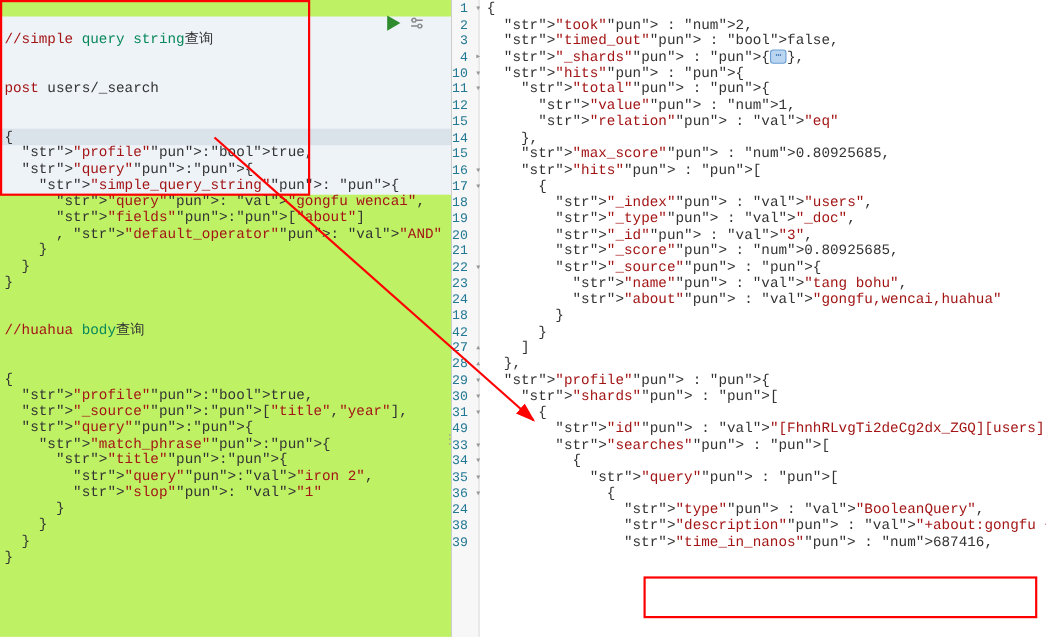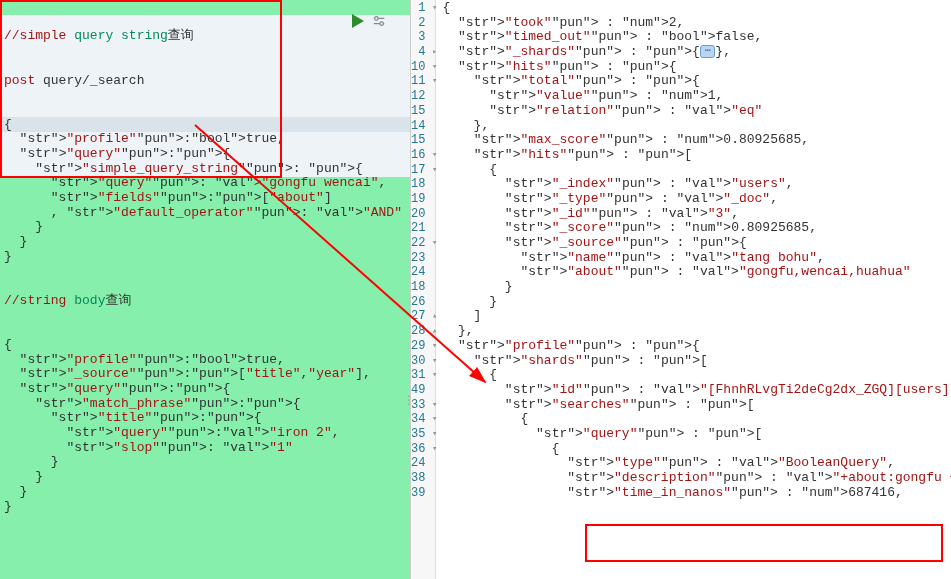--- a/index.html
+++ b/index.html
@@ -13,21 +13,21 @@
     height: 579px;
     overflow: hidden;
     position: relative;
   }
   .pane {
     position: relative;
     overflow: hidden;
   }
   .left-pane {
     width: 410px;
-    background: #86efac;
+    background: #bef264;
   }
   .right-pane {
     flex: 1;
     background: #fff;
     border-left: 1px solid #ccc;
     display: flex;
   }
   .gutter {
     width: 50px;
     background: #f7f7f7;
@@ -137,23 +137,23 @@
       <svg viewBox="0 0 16 16" width="14" height="14" fill="none" stroke="#888" stroke-width="1.4">
         <circle cx="5" cy="5" r="2"></circle>
           <circle cx="11" cy="11" r="2"></circle>
         <path d="M7 5h7M2 5h1M9 11H2M14 11h-1"></path>
       </svg>
     </span>
   </div>
 
   <div class="left-code code-area" style="position:relative;">
     <div class="left-line"><span class="method">//simple</span><span class="num"> query string</span><span>查询</span></div>
-    <div class="left-line"><span class="method">post</span><span class="path"> query/_search</span></div>
+    <div class="left-line"><span class="method">post</span><span class="path"> users/_search</span></div>
     <div id="b1"><div class="left-line">{</div><div class="left-line">  <span class="&lt;span">"str"</span>&gt;<span class="val">"profile"</span><span class="&lt;span">"pun"</span>&gt;:<span class="&lt;span">"bool"</span>&gt;true,</div><div class="left-line">  <span class="&lt;span">"str"</span>&gt;<span class="val">"query"</span><span class="&lt;span">"pun"</span>&gt;:<span class="&lt;span">"pun"</span>&gt;{</div><div class="left-line">    <span class="&lt;span">"str"</span>&gt;<span class="val">"simple_query_string"</span><span class="&lt;span">"pun"</span>&gt;: <span class="&lt;span">"pun"</span>&gt;{</div><div class="left-line">      <span class="&lt;span">"str"</span>&gt;<span class="val">"query"</span><span class="&lt;span">"pun"</span>&gt;: <span class="&lt;span">"val"</span>&gt;<span class="val">"gongfu wencai"</span>,</div><div class="left-line">      <span class="&lt;span">"str"</span>&gt;<span class="val">"fields"</span><span class="&lt;span">"pun"</span>&gt;:<span class="&lt;span">"pun"</span>&gt;[<span class="val">"about"</span>]</div><div class="left-line">      , <span class="&lt;span">"str"</span>&gt;<span class="val">"default_operator"</span><span class="&lt;span">"pun"</span>&gt;: <span class="&lt;span">"val"</span>&gt;<span class="val">"AND"</span></div><div class="left-line">    }</div><div class="left-line">  }</div><div class="left-line">}</div></div>
-    <div class="left-line"><span class="method">//string</span><span class="num"> body</span><span>查询</span></div>
+    <div class="left-line"><span class="method">//huahua</span><span class="num"> body</span><span>查询</span></div>
     <div id="b2"><div class="left-line">{</div><div class="left-line">  <span class="&lt;span">"str"</span>&gt;<span class="val">"profile"</span><span class="&lt;span">"pun"</span>&gt;:<span class="&lt;span">"bool"</span>&gt;true,</div><div class="left-line">  <span class="&lt;span">"str"</span>&gt;<span class="val">"_source"</span><span class="&lt;span">"pun"</span>&gt;:<span class="&lt;span">"pun"</span>&gt;[<span class="val">"title"</span>,<span class="val">"year"</span>],</div><div class="left-line">  <span class="&lt;span">"str"</span>&gt;<span class="val">"query"</span><span class="&lt;span">"pun"</span>&gt;:<span class="&lt;span">"pun"</span>&gt;{</div><div class="left-line">    <span class="&lt;span">"str"</span>&gt;<span class="val">"match_phrase"</span><span class="&lt;span">"pun"</span>&gt;:<span class="&lt;span">"pun"</span>&gt;{</div><div class="left-line">      <span class="&lt;span">"str"</span>&gt;<span class="val">"title"</span><span class="&lt;span">"pun"</span>&gt;:<span class="&lt;span">"pun"</span>&gt;{</div><div class="left-line">        <span class="&lt;span">"str"</span>&gt;<span class="val">"query"</span><span class="&lt;span">"pun"</span>&gt;:<span class="&lt;span">"val"</span>&gt;<span class="val">"iron 2"</span>,</div><div class="left-line">        <span class="&lt;span">"str"</span>&gt;<span class="val">"slop"</span><span class="&lt;span">"pun"</span>&gt;: <span class="&lt;span">"val"</span>&gt;<span class="val">"1"</span></div><div class="left-line">      }</div><div class="left-line">    }</div><div class="left-line">  }</div><div class="left-line">}</div></div>
     
     
     
     
   </div>
 </div>
 
 <div class="pane right-pane">
   <div class="gutter" id="gut">
@@ -170,21 +170,21 @@
       <div class="gutter-line">16<span class="fold">▾</span></div>
       <div class="gutter-line">17<span class="fold">▾</span></div>
       <div class="gutter-line">18</div>
       <div class="gutter-line">19</div>
       <div class="gutter-line">20</div>
       <div class="gutter-line">21</div>
       <div class="gutter-line">22<span class="fold">▾</span></div>
       <div class="gutter-line">23</div>
       <div class="gutter-line">24</div>
       <div class="gutter-line">18</div>
-      <div class="gutter-line">26</div>
+      <div class="gutter-line">42</div>
       <div class="gutter-line">27<span class="fold">▴</span></div>
       <div class="gutter-line">28<span class="fold">▴</span></div>
       <div class="gutter-line">29<span class="fold">▾</span></div>
       <div class="gutter-line">30<span class="fold">▾</span></div>
       <div class="gutter-line">31<span class="fold">▾</span></div>
       <div class="gutter-line">49</div>
       <div class="gutter-line">33<span class="fold">▾</span></div>
       <div class="gutter-line">34<span class="fold">▾</span></div>
       <div class="gutter-line">35<span class="fold">▾</span></div>
       <div class="gutter-line">36<span class="fold">▾</span></div>

